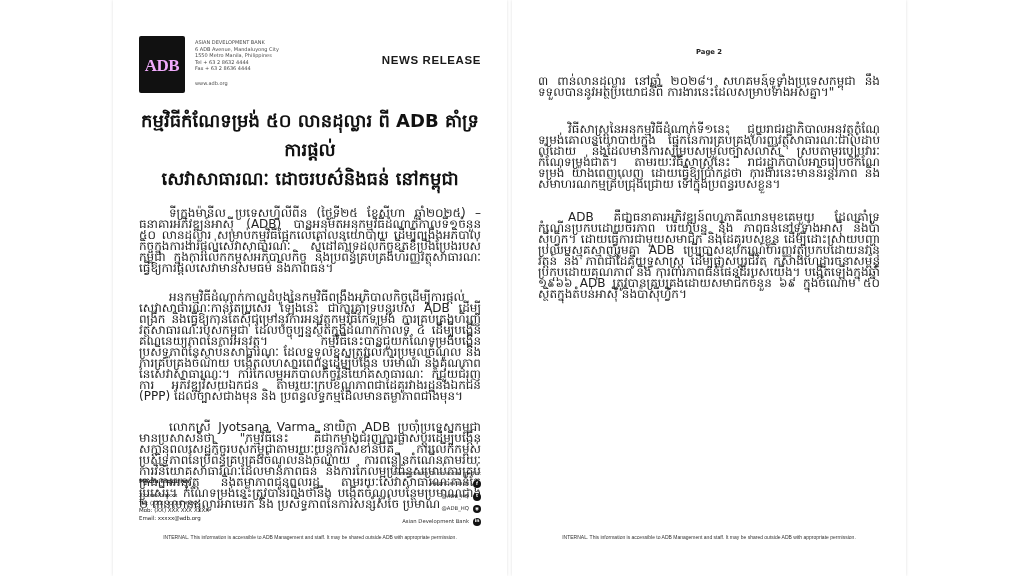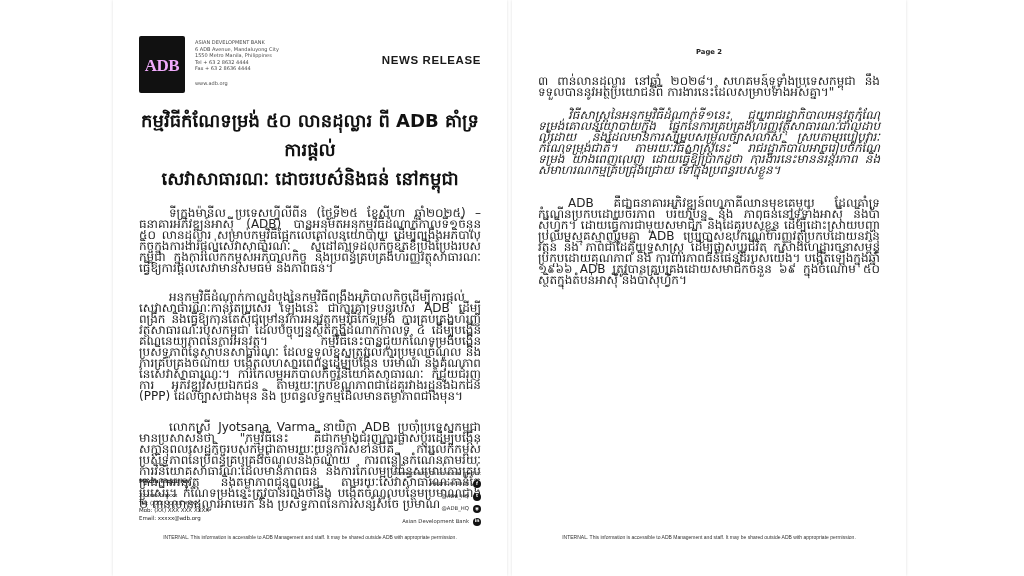--- a/index.html
+++ b/index.html
@@ -68,21 +68,21 @@
 
   .internal-note {
     position: absolute; left: 0; right: 0; bottom: 36px; text-align: center;
     font-size: 5px; color: #333333; font-family: "Liberation Sans", sans-serif;
   }
 
   
   .page2-inner { padding-top: 48px; }
   .page-num { text-align: center; font-size: 6.8px; font-weight: bold; color: #222; margin-bottom: 20px; }
   .p2-first { margin-top: 0; }
-  .p2-second { margin-top: 12px; font-style: italic; }
+  .p2-second { margin-top: 26px; }
   .p2-third { margin-top: 22px; }
 </style>
 </head>
 <body>
 
 <div class="page page-1">
   <div class="page-inner">
 
     <div class="letterhead">
       <div class="adb-logo">

